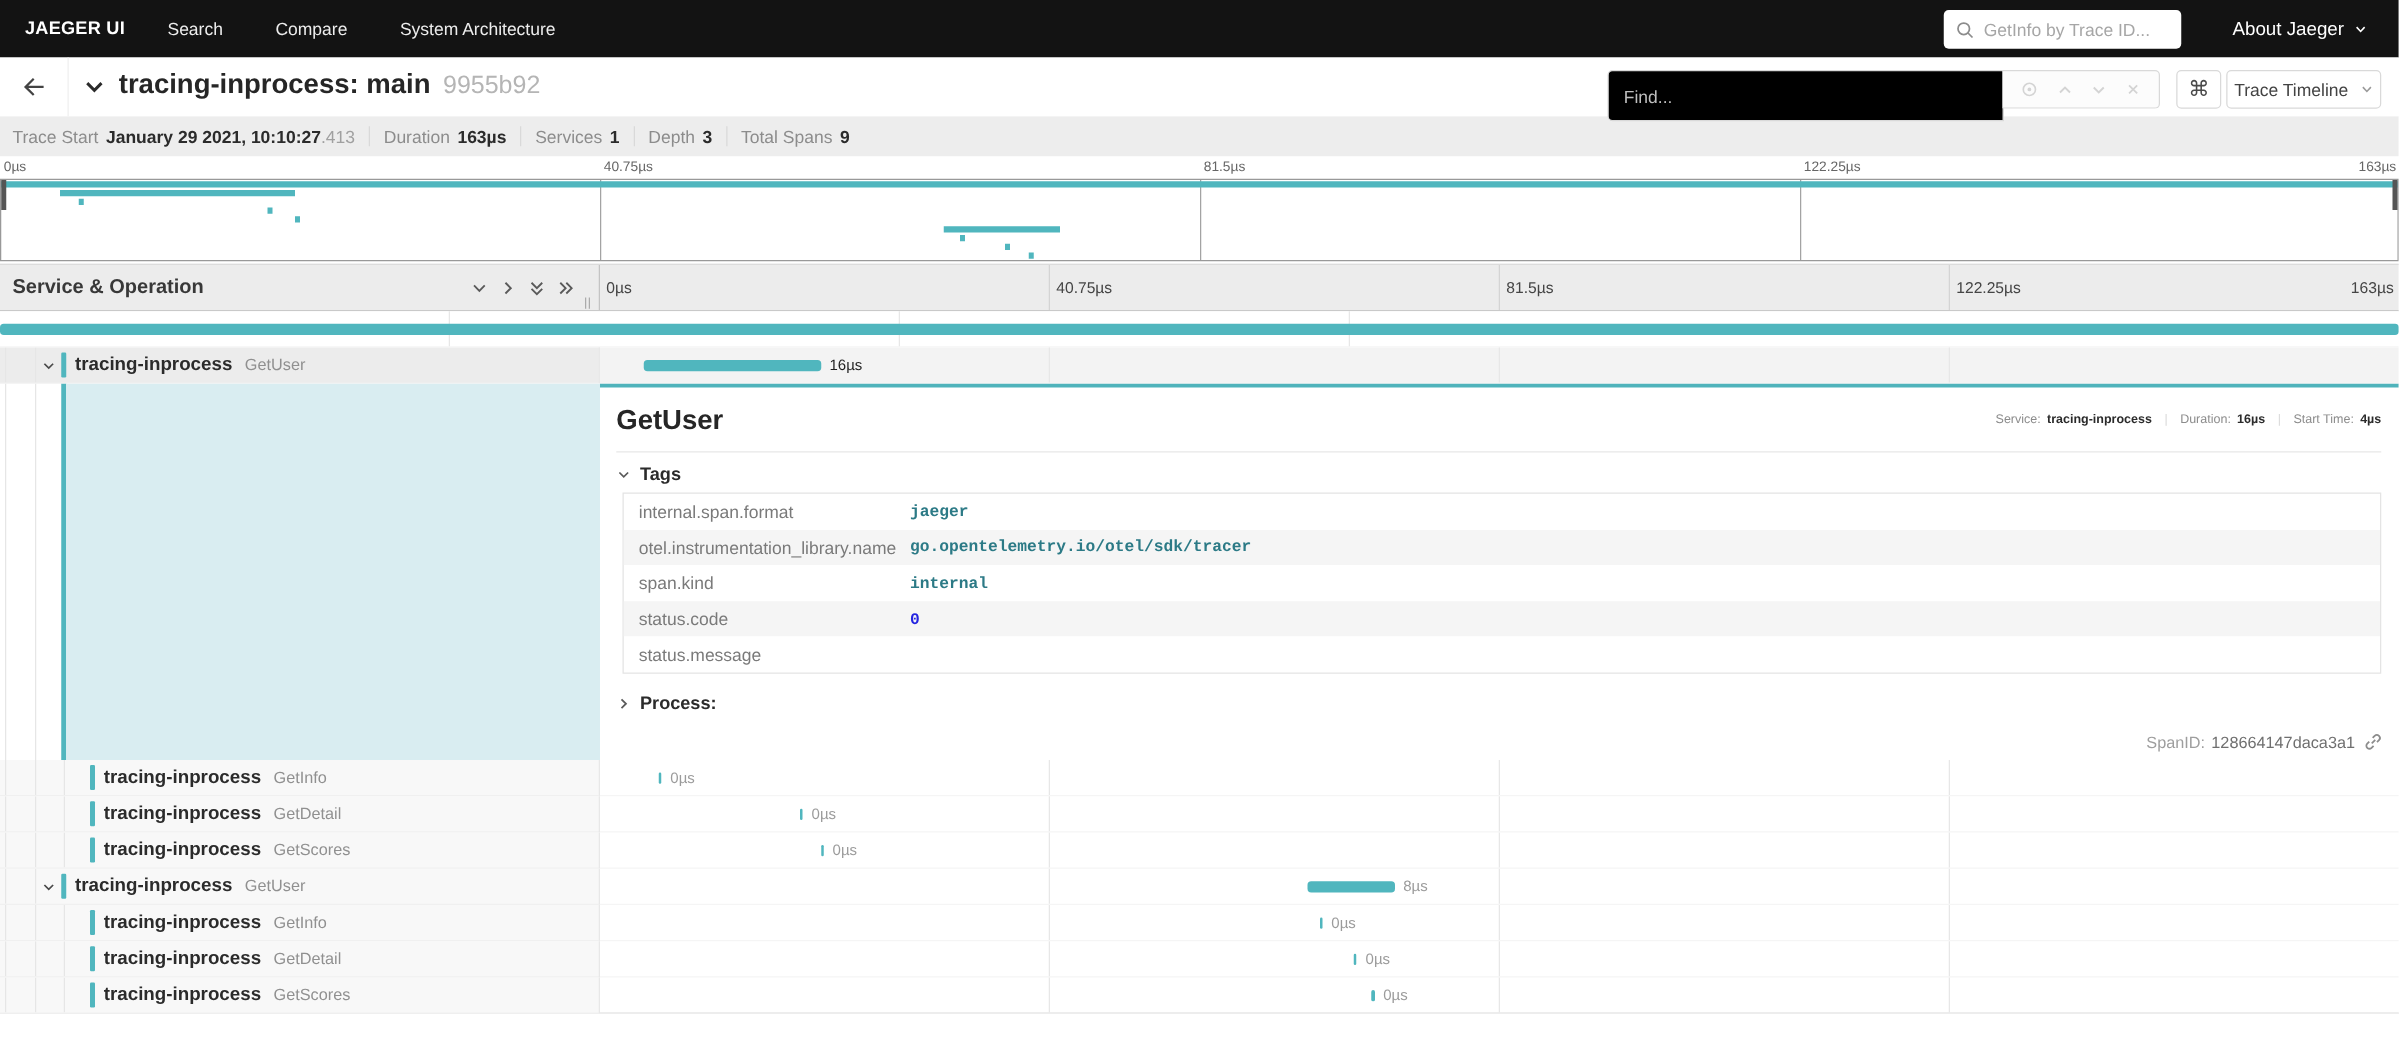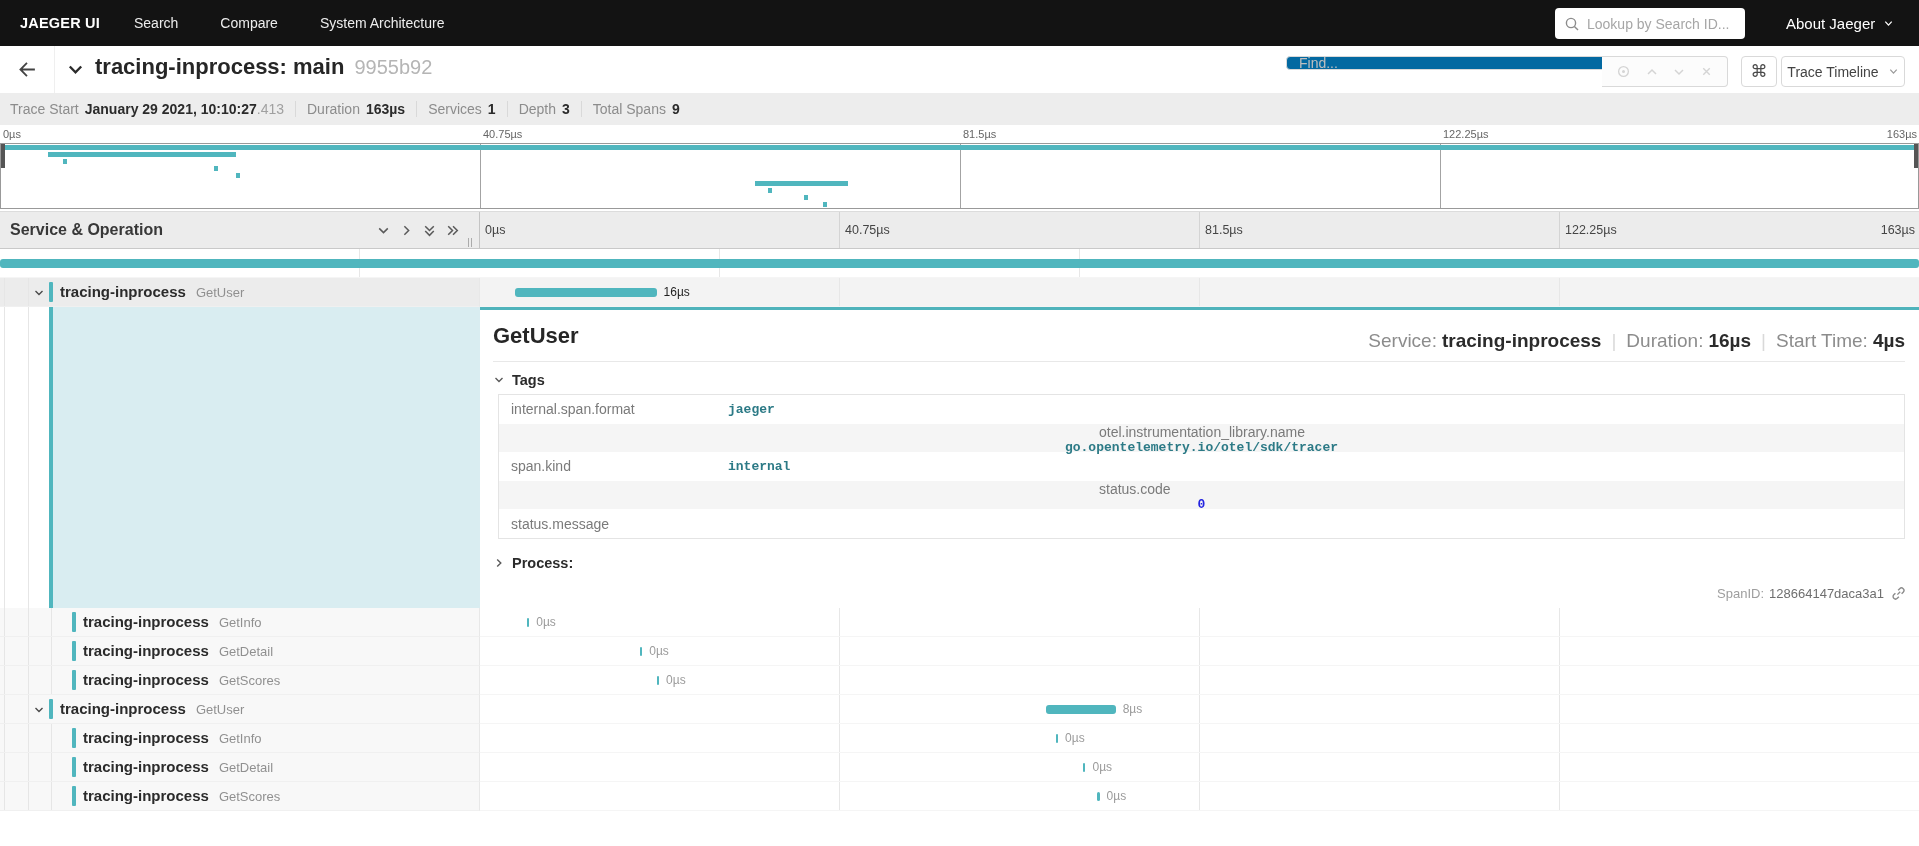--- a/index.html
+++ b/index.html
@@ -18,22 +18,22 @@
   .nav-about { position:absolute; left:1786px; top:0; height:46px; display:flex; align-items:center; color:#fff; font-size:15px; cursor:pointer; }
   .nav-about svg { margin-left:8px; }
 
   
   .phead { position:relative; height:47px; background:#fff; }
   .back-btn { position:absolute; left:0; top:0; width:55px; height:47px; border-right:1px solid #efefef;
     display:flex; align-items:center; justify-content:center; color:#434343; font-size:20px; cursor:pointer; }
   .title-chevron { position:absolute; left:66px; top:14px; cursor:pointer; }
   .ptitle { position:absolute; left:95px; top:8px; font-size:22px; font-weight:bold; color:#262626; white-space:nowrap; }
   .ptitle .tid { font-weight:normal; color:#b5b5b5; margin-left:10px; font-size:20px; }
-  .find-input { position:absolute; left:1286px; top:10px; width:317px; height:14px; border:1px solid #d9d9d9;
-    border-radius:4px 0 0 4px; display:flex; align-items:center; padding-left:12px; background:#0369a1; }
+  .find-input { position:absolute; left:1286px; top:10px; width:317px; height:41px; border:1px solid #d9d9d9;
+    border-radius:4px 0 0 4px; display:flex; align-items:center; padding-left:12px; background:#000000; }
   .find-input .ph { color:#bfbfbf; font-size:14px; }
   .find-group { position:absolute; left:1602px; top:10px; width:126px; height:31px; border:1px solid #d9d9d9;
     border-left:none; border-radius:0 4px 4px 0; background:#fcfcfc; display:flex; align-items:center; justify-content:space-evenly; }
   .kbd-btn { position:absolute; left:1741px; top:10px; width:36px; height:31px; border:1px solid #d9d9d9;
     border-radius:4px; display:flex; align-items:center; justify-content:center; color:#4a4a4a; font-size:17px; background:#fff; cursor:pointer; }
   .view-btn { position:absolute; left:1781px; top:10px; width:124px; height:31px; border:1px solid #d9d9d9;
     border-radius:4px; display:flex; align-items:center; justify-content:center; background:#fff; color:#434343; font-size:14px; cursor:pointer; }
   .view-btn svg { margin-left:9px; }
 
   
@@ -82,29 +82,29 @@
   .sbar-label { position:absolute; top:7px; font-size:12px; color:#9b9b9b; white-space:nowrap; z-index:2; }
   .sbar-label.dark { color:#1f1f1f; }
 
   
   .drow { position:relative; display:flex; height:301px; z-index:3; }
   .dleft { position:relative; width:480px; background:#fff; }
   .dleft .accent { position:absolute; left:49px; top:0; bottom:0; width:4px; background:#50b6be; }
   .dleft .tint { position:absolute; left:53px; right:0; top:0; bottom:0; background:#d9edf1; }
   .dpanel { position:relative; flex:1; border-top:3px solid #4fb3bb; background:#fff; }
   .d-title { position:absolute; left:13px; top:13px; font-size:22px; font-weight:bold; color:#262626; }
-  .d-meta { position:absolute; right:14px; top:20px; font-size:19px; color:#8c8c8c; display:flex; align-items:flex-start; white-space:nowrap; }
+  .d-meta { position:absolute; right:14px; top:20px; font-size:10px; color:#8c8c8c; display:flex; align-items:flex-start; white-space:nowrap; }
   .d-meta b { color:#2b2b2b; margin-left:5px; }
   .d-meta .sep { color:#d9d9d9; margin:0 10px; }
   .d-divider { position:absolute; left:13px; right:14px; top:51px; height:1px; background:#e8e8e8; }
   .d-tags-head { position:absolute; left:13px; top:59px; height:22px; display:flex; align-items:center; cursor:pointer; }
   .d-tags-head .lbl, .d-proc .lbl { margin-left:7px; font-size:14.5px; font-weight:bold; color:#2b2b2b; }
   .kvtable { position:absolute; left:18px; right:14px; top:84px; border:1px solid #e4e4e4; background:#fff; }
   .kvrow { display:flex; height:28.6px; align-items:center; }
-  .kvrow.alt { background:#f5f5f5;flex-direction:column; }
+  .kvrow.alt { background:#f5f5f5; }
   .kvkey { width:229px; padding-left:12px; font-size:14px; color:#7a7a7a; flex:none; }
   .kvval { font-family:"Liberation Mono", monospace; font-size:13px; font-weight:bold; color:#2c7a86; }
   .kvval.num { color:#2424e0; }
   .d-proc { position:absolute; left:13px; top:242px; height:22px; display:flex; align-items:center; cursor:pointer; }
   .d-spanid { position:absolute; right:13px; top:276px; display:flex; align-items:center; font-size:13px; }
   .d-spanid .sl { color:#9e9e9e; margin-right:5px; }
   .d-spanid .sv { color:#6f6f6f; }
   .d-spanid svg { margin-left:7px; cursor:pointer; }
 </style>
 </head>
@@ -115,21 +115,21 @@
   <div id="nav-items" style="display:flex;">
       <div class="nav-item">Search</div>
       <div class="nav-item">Compare</div>
       <div class="nav-item">System Architecture</div>
     </div>
   <div class="nav-lookup">
     <svg width="14" height="14" viewBox="0 0 14 14">
       <circle cx="6" cy="6" r="4.6" fill="none" stroke="#8c8c8c" stroke-width="1.4"></circle>
       <line x1="9.4" y1="9.4" x2="13" y2="13" stroke="#8c8c8c" stroke-width="1.4"></line>
     </svg>
-    <span class="ph">Lookup by Search ID...</span>
+    <span class="ph">GetInfo by Trace ID...</span>
   </div>
   <div class="nav-about">
     <span>About Jaeger</span>
     <svg width="11" height="11" viewBox="0 0 12 12">
       <path d="M2.5 4 L6 7.8 L9.5 4" fill="none" stroke="#ffffff" stroke-width="1.4"></path>
     </svg>
   </div>
 </div>
 
 <div class="phead">

